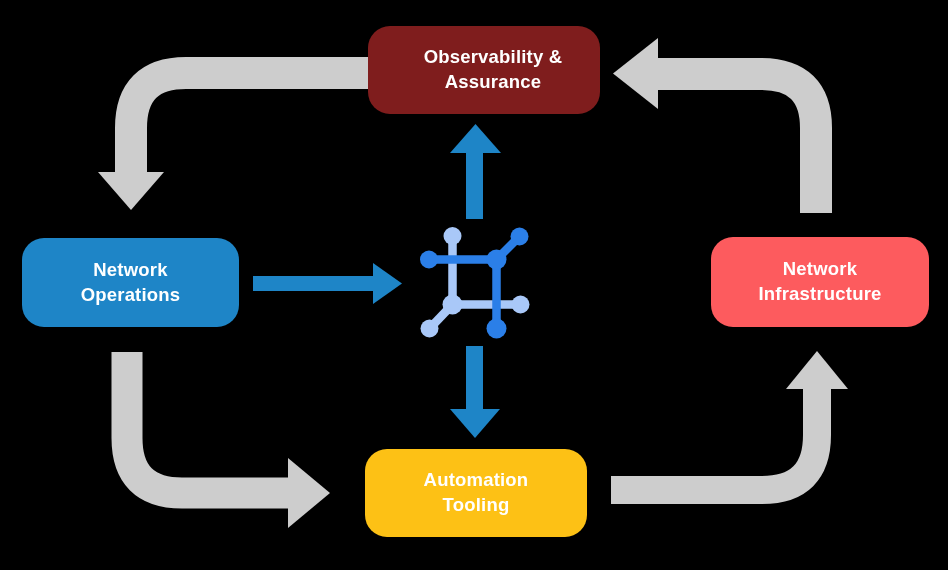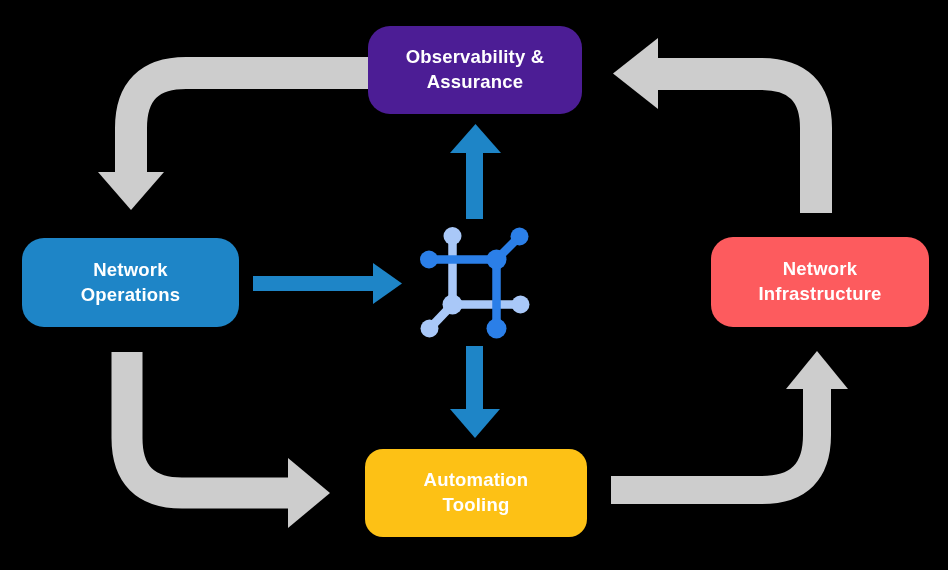--- a/index.html
+++ b/index.html
@@ -75,33 +75,33 @@
       <circle class="ic-dark-dot" cx="429" cy="259.5" r="9"></circle>
       <path class="ic-dark-line" d="M 430 259.5 H 496"></path>
       <path class="ic-dark-line" d="M 496.5 259.5 L 517.5 238.5"></path>
       <circle class="ic-dark-dot" cx="519.5" cy="236.5" r="9"></circle>
       <path class="ic-dark-line" d="M 496.5 259.5 V 327"></path>
       <circle class="ic-dark-dot" cx="496.5" cy="259.5" r="10"></circle>
       <circle class="ic-dark-dot" cx="496.5" cy="328.5" r="10"></circle>
     </g>
   </svg>
 
-  <div class="node" style="left: 368px; top: 26px; width: 214px; height: 88px; background-color: #4c1d95;">
+  <div class="node" style="left: 368px; top: 26px; width: 214px; height: 88px; background-color: #7f1d1d; padding-left: 18px;">
     <span>Observability &amp;
 Assurance</span>
   </div>
 
   <div class="node" style="left: 22px; top: 238px; width: 217px; height: 89px; background-color: rgb(30, 133, 199);">
     <span>Network
 Operations</span>
   </div>
 
   <div class="node" style="left: 711px; top: 237px; width: 218px; height: 90px; background-color: rgb(253, 91, 94);">
     <span>Network
 Infrastructure</span>
   </div>
 
-  <div class="node" style="left: 365px; top: 449px; width: 222px; height: 88px; background-color: rgb(253, 193, 21); border-radius: 18px;">
+  <div class="node" style="left: 365px; top: 449px; width: 222px; height: 88px; background-color: rgb(253, 193, 21);">
     <span>Automation
 Tooling</span>
   </div>
 
 </div>
 
 </body></html>

